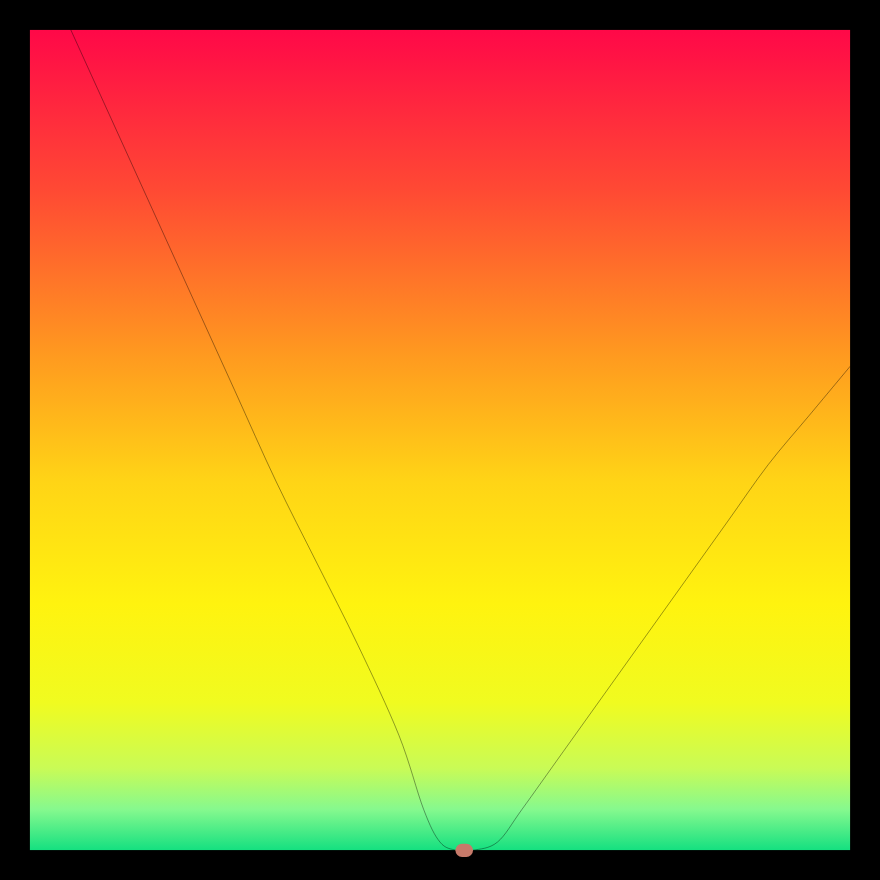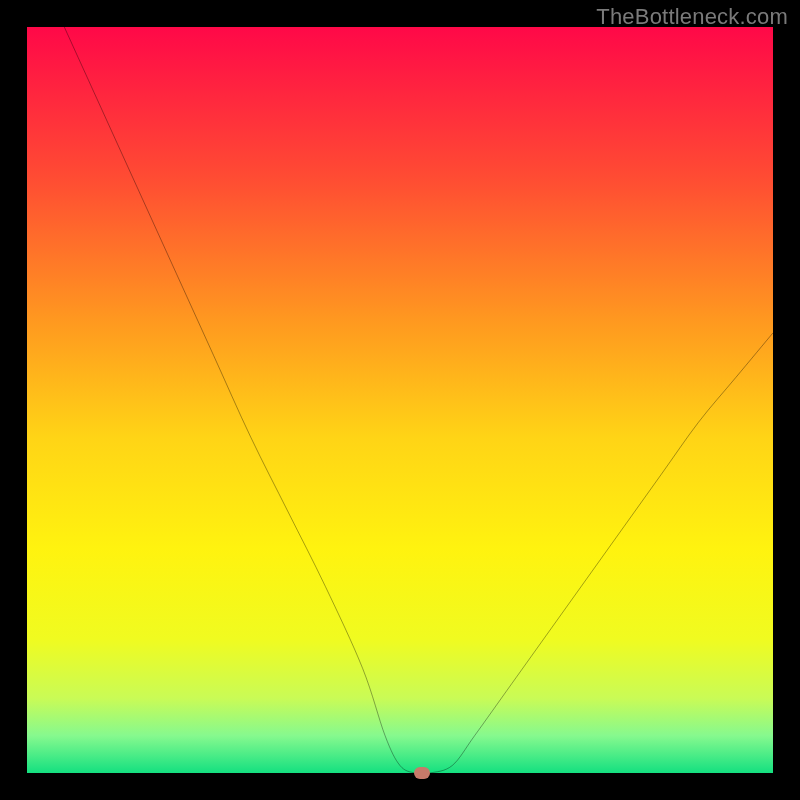--- a/index.html
+++ b/index.html
@@ -53,21 +53,20 @@
     border-radius: 6px;
     transform: translate(-50%, -50%);
     z-index: 5;
   }
 </style>
 </head>
 <body>
 
 <div class="container">
 
-  <div class="watermark">TheBottleneck.com</div>
 
   <div class="plot-area">
 
     <svg class="gradient" viewBox="0 0 100 100" preserveAspectRatio="none">
       <defs>
         <linearGradient id="bg-grad" x1="0" y1="0" x2="0" y2="1">
             <stop offset="0%" stop-color="#ff0848"></stop>
             <stop offset="20%" stop-color="#ff4b33"></stop>
             <stop offset="40%" stop-color="#ff9b1f"></stop>
             <stop offset="55.00000000000001%" stop-color="#ffd416"></stop>

